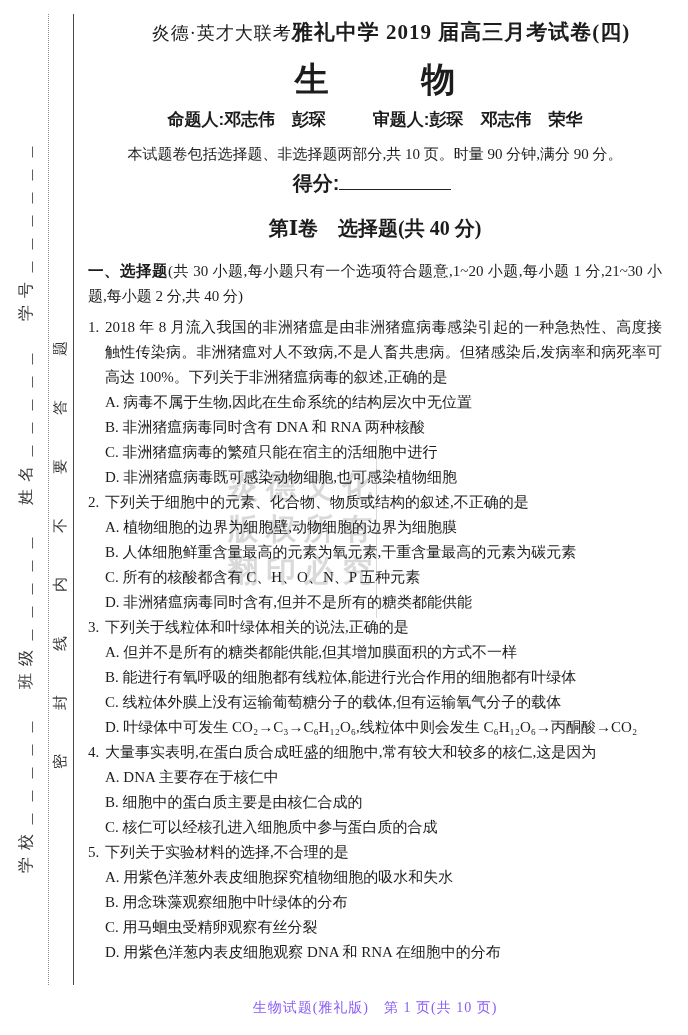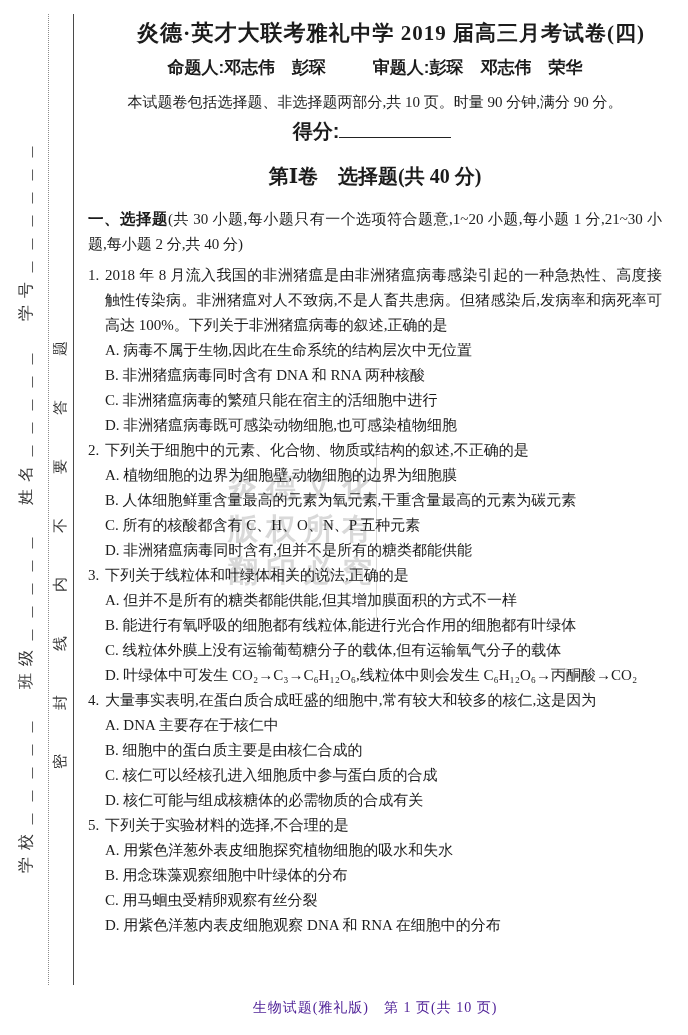--- a/index.html
+++ b/index.html
@@ -23,21 +23,21 @@
   .watermark{position:absolute;left:228px;top:466px;
     color:rgba(110,110,110,0.26);font-size:30px;letter-spacing:8px;
     line-height:42px;font-weight:700;
     font-family:"Liberation Sans","DejaVu Sans",sans-serif;pointer-events:none;}
   .crease{position:absolute;left:376px;top:440px;height:178px;width:0;
     border-left:1px solid rgba(0,0,0,0.15);}
   
   .content{position:absolute;left:88px;top:0;width:574px;}
   .header-title{margin-top:18px;text-align:center;font-size:21px;
     font-weight:700;letter-spacing:1px;white-space:nowrap;}
-  .header-title .brand{font-weight:700;font-size:22px;margin-left:32px;}
+  .header-title .brand{font-weight:400;font-size:18px;margin-left:32px;}
   .subject-title{margin-top:14px;text-align:center;font-size:34px;
     font-weight:700;line-height:40px;}
   .subject-title span{display:inline-block;margin:0 42px;}
   .persons{margin-top:8px;text-align:center;font-size:17px;font-weight:700;
     font-family:"Liberation Sans","DejaVu Sans",sans-serif;white-space:nowrap;}
   .persons .reviewer{margin-left:42px;text-align:center;}
   .exam-info{margin-top:14px;text-align:center;font-size:15px;}
   .score-row{margin-top:6px;text-align:center;padding-right:6px;
     font-size:20px;font-weight:700;
     font-family:"Liberation Sans","DejaVu Sans",sans-serif;}
@@ -45,21 +45,21 @@
     border-bottom:1px solid #222;vertical-align:baseline;}
   .section-title{margin-top:18px;text-align:center;font-size:20px;font-weight:700;}
   .instruction{margin-top:16px;font-size:15px;line-height:25px;text-align:justify;}
   .instruction .lead{font-weight:700;
     font-family:"Liberation Sans","DejaVu Sans",sans-serif;font-size:15.5px;}
   .questions{margin-top:6px;}
   .q{position:relative;padding-left:17px;font-size:15px;line-height:25px;
     text-align:justify;}
   .qnum{position:absolute;left:0;top:0;}
   .footer{position:absolute;left:88px;width:574px;top:999px;
-    text-align:center;font-size:14px;letter-spacing:1px;color:#4c1d95;}
+    text-align:center;font-size:14px;letter-spacing:1px;color:#8b5cf6;}
 </style>
 </head>
 <body>
 
 <div class="page">
 
   <div class="vline-dotted"></div>
   <div class="vline-solid"></div>
   <div class="sidebar-fields">学校＿＿＿＿＿　班级＿＿＿＿＿　姓名＿＿＿＿＿　学号＿＿＿＿＿＿</div>
   <div class="sidebar-seal">密封线内不要答题</div>
@@ -70,20 +70,24 @@
     <div>版权所有</div>
     <div>翻印必究</div>
   </div>
 
   <div class="content">
 
     <div class="header-title">
       <span class="brand">炎德·英才大联考</span><span>雅礼中学 2019 届高三月考试卷(四)</span>
     </div>
 
+    <div class="subject-title">
+      <span>生</span>
+      <span>物</span>
+    </div>
 
     <div class="persons">
       <span>命题人:邓志伟　彭琛</span>
       <span class="reviewer">审题人:彭琛　邓志伟　荣华</span>
     </div>
 
     <div class="exam-info">本试题卷包括选择题、非选择题两部分,共 10 页。时量 90 分钟,满分 90 分。</div>
 
     <div class="score-row">
       <span>得分:</span><span class="score-line"></span>
@@ -123,21 +127,20 @@
         <div>C. 线粒体外膜上没有运输葡萄糖分子的载体,但有运输氧气分子的载体</div>
         <div>D. 叶绿体中可发生 CO₂→C₃→C₆H₁₂O₆,线粒体中则会发生 C₆H₁₂O₆→丙酮酸→CO₂</div>
       </div>
 
       <div class="q">
         <span class="qnum">4.</span>
         <div>大量事实表明,在蛋白质合成旺盛的细胞中,常有较大和较多的核仁,这是因为</div>
         <div>A. DNA 主要存在于核仁中</div>
         <div>B. 细胞中的蛋白质主要是由核仁合成的</div>
         <div>C. 核仁可以经核孔进入细胞质中参与蛋白质的合成</div>
-        <div>D. 核仁可能与组成核糖体的必需物质的合成有关</div>
       </div>
 
       <div class="q">
         <span class="qnum">5.</span>
         <div>下列关于实验材料的选择,不合理的是</div>
         <div>A. 用紫色洋葱外表皮细胞探究植物细胞的吸水和失水</div>
         <div>B. 用念珠藻观察细胞中叶绿体的分布</div>
         <div>C. 用马蛔虫受精卵观察有丝分裂</div>
         <div>D. 用紫色洋葱内表皮细胞观察 DNA 和 RNA 在细胞中的分布</div>
       </div>

